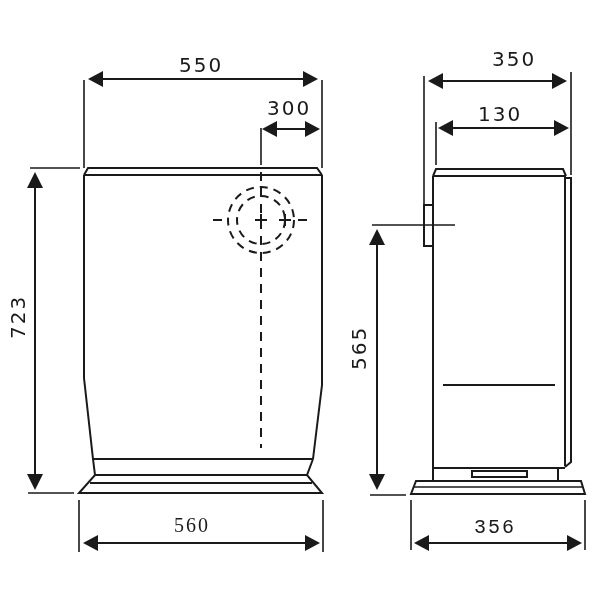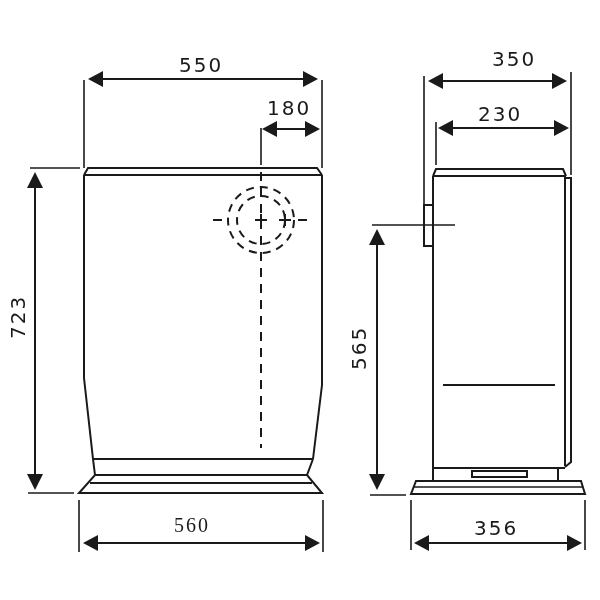--- a/index.html
+++ b/index.html
@@ -117,21 +117,21 @@
 
       <line class="thin" x1="411" y1="500" x2="411" y2="550"></line>
       <line class="thin" x1="585" y1="500" x2="585" y2="550"></line>
       <line class="ln" x1="427" y1="543" x2="569" y2="543"></line>
       <polygon class="arrow" points="414,543 429,535 429,551"></polygon>
       <polygon class="arrow" points="582,543 567,535 567,551"></polygon>
     </g>
   </svg>
 
   <span class="dim-label" style="left:179px; top:55px;">550</span>
-  <span class="dim-label" style="left:267px; top:98px;">180</span>
+  <span class="dim-label" style="left:267px; top:98px;">300</span>
   <span class="dim-label rot" style="left:-2px; top:309px; width:40px; text-align:center;">723</span>
   <span class="dim-label" style="left:174px; top:515px;font-family:Liberation Serif, serif;">560</span>
 
   <span class="dim-label" style="left:492px; top:49px;">350</span>
-  <span class="dim-label" style="left:478px; top:104px;">230</span>
+  <span class="dim-label" style="left:478px; top:104px;">130</span>
   <span class="dim-label rot" style="left:339px; top:340px; width:40px; text-align:center;">565</span>
-  <span class="dim-label" style="left:474px; top:518px;">356</span>
+  <span class="dim-label" style="left:474px; top:518px;font-family:Liberation Mono, monospace;">356</span>
 </div>
 
 </body></html>

